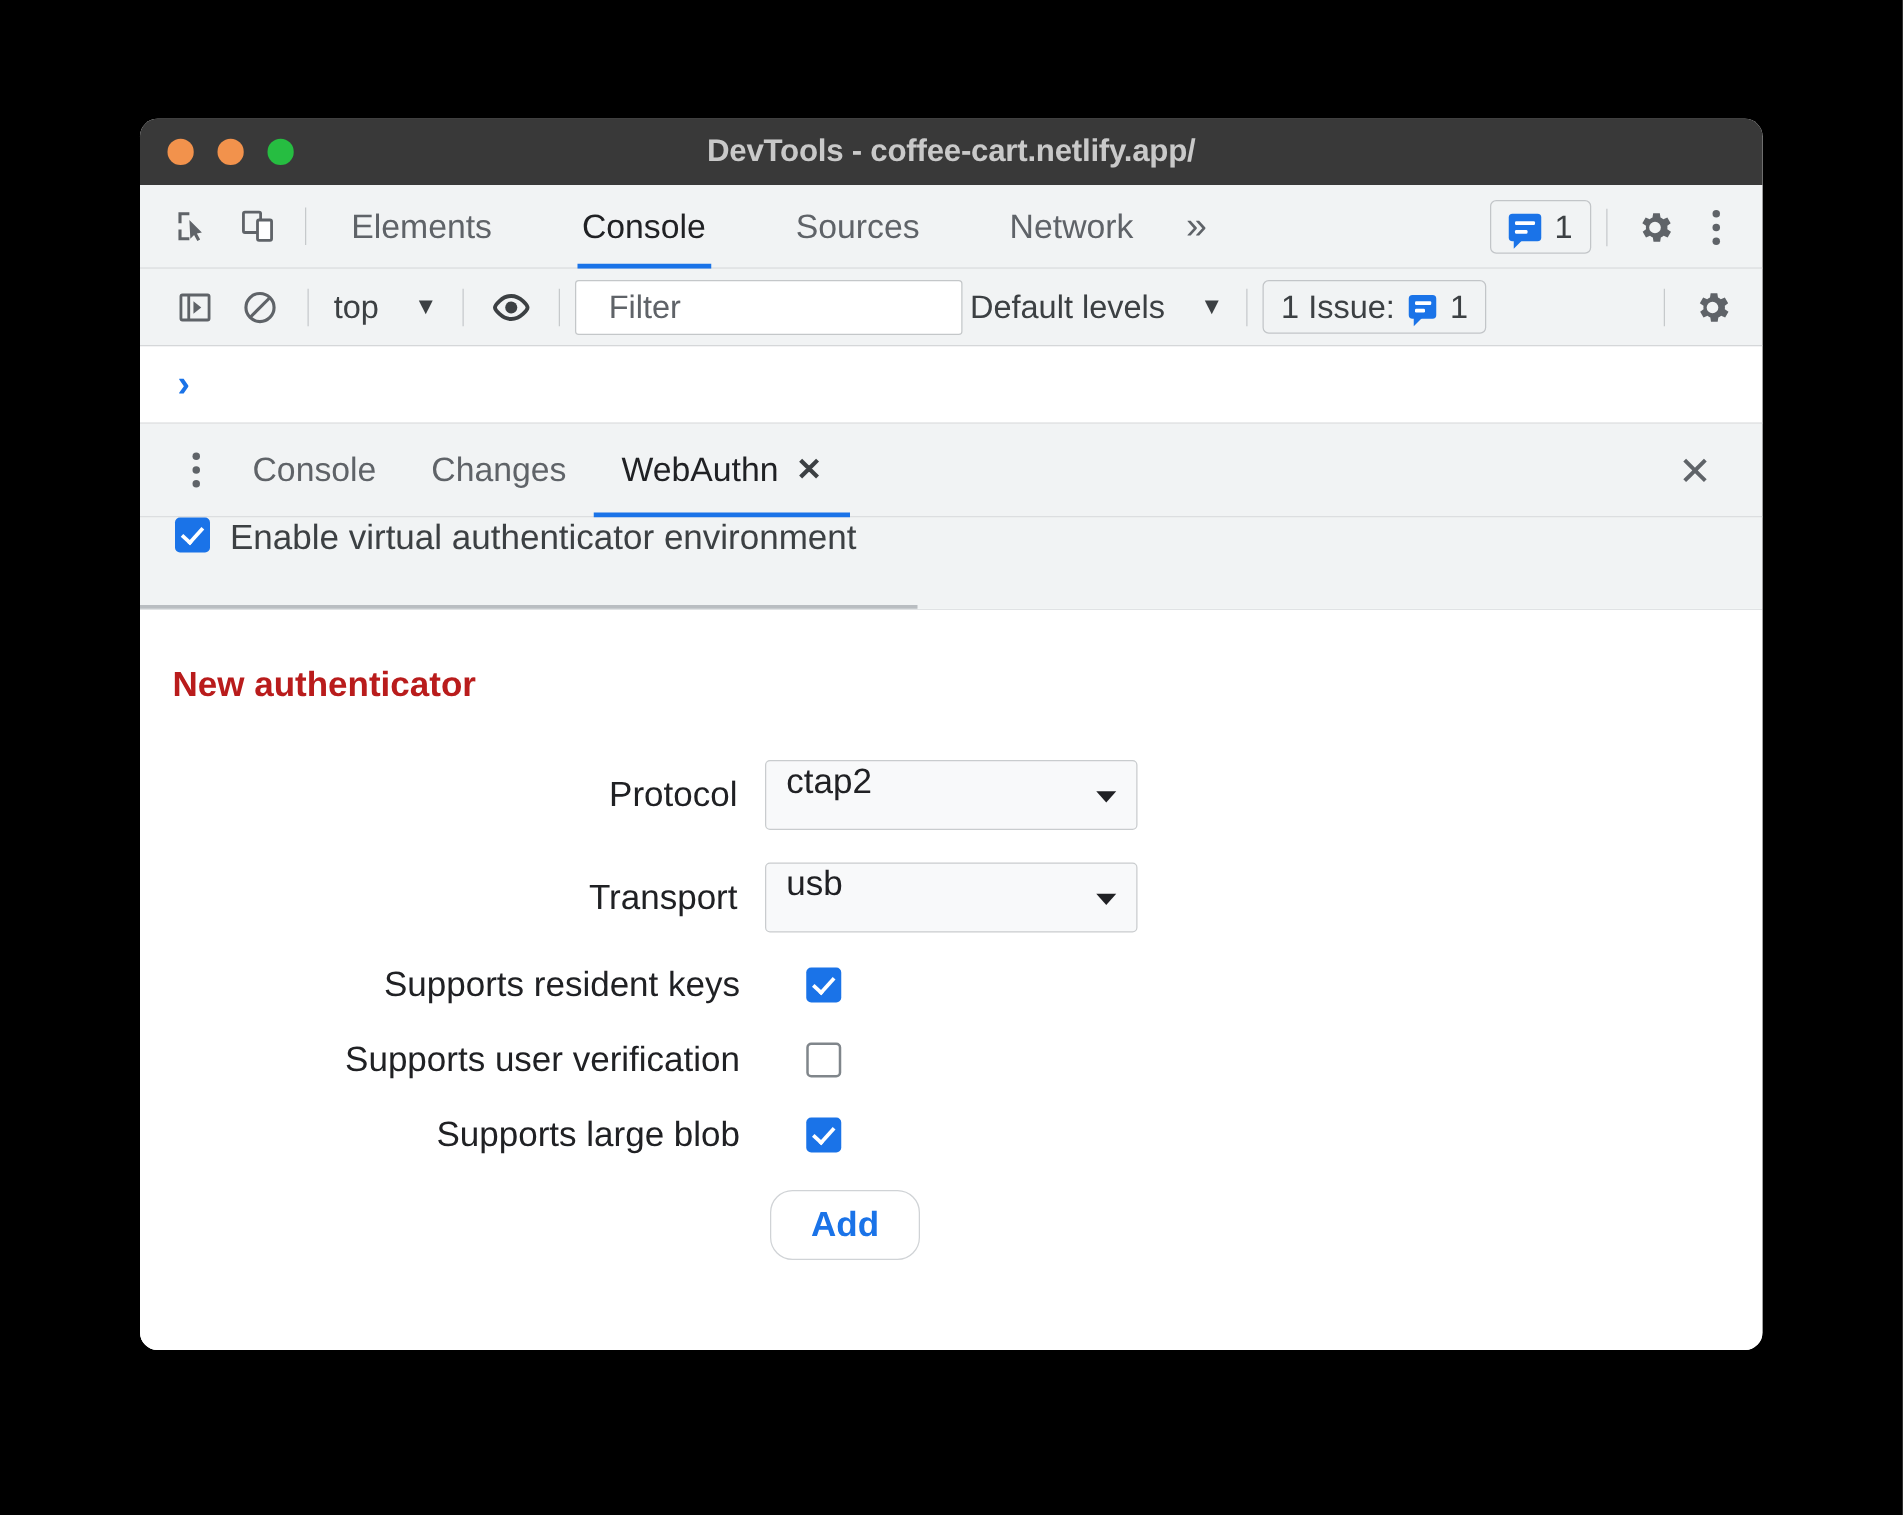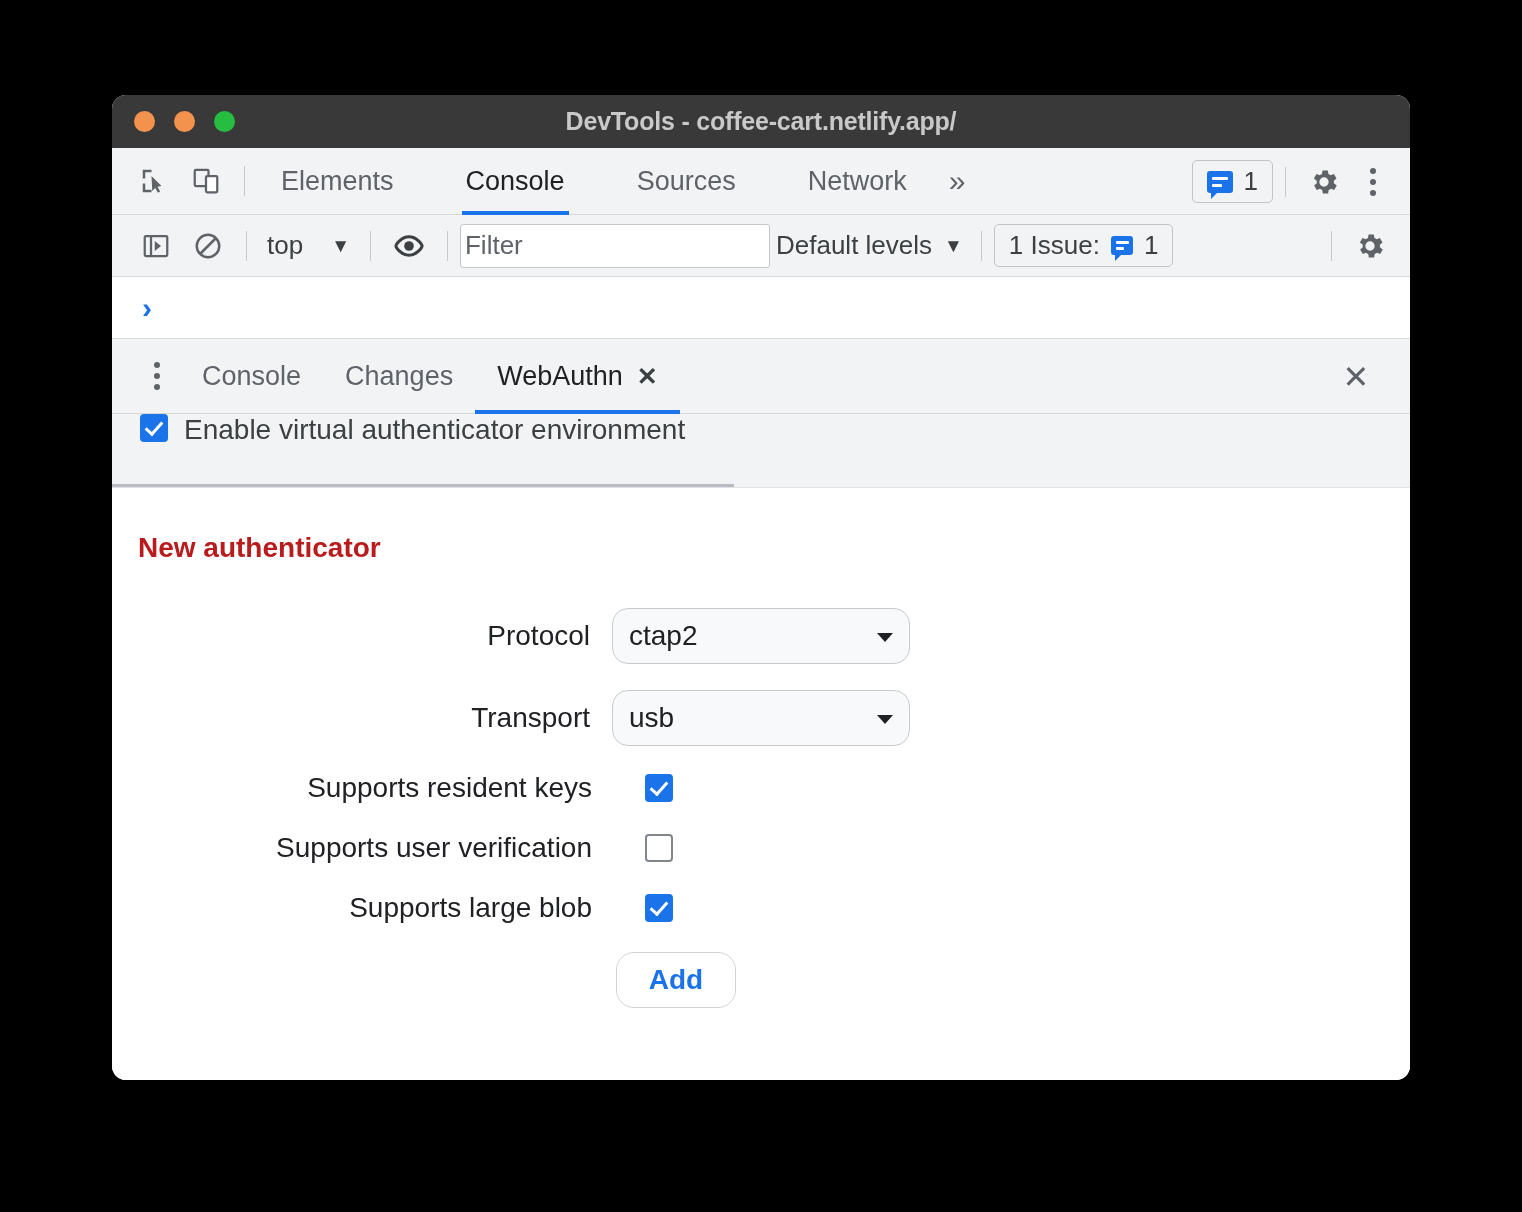--- a/index.html
+++ b/index.html
@@ -165,29 +165,29 @@
     display: flex; align-items: center; gap: 28px;
     font-size: 26px; color: #3c4043;
     padding: 0 8px;
   }
   .caret { font-size: 19px; color: #3c4043; line-height: 1; }
   .filter-input {
     width: 310px; height: 44px;
     background: #ffffff;
     border: 1px solid #c4c7c9;
     border-radius: 3px;
-    padding: 0 4px;
+    padding: 0 26px;
     font-family: "Liberation Sans", sans-serif;
     font-size: 26px;
     color: #0f172a;
     outline: none;
   }
   .filter-input::placeholder { color: #5f6368; opacity: 1; }
   .levels {
-    display: flex; align-items: center; gap: 12px;
+    display: flex; align-items: center; gap: 28px;
     font-size: 26px; color: #3c4043;
     margin: 0 6px;
   }
   .filterbar-right {
     position: absolute; right: 14px; top: 0;
     height: 62px; display: flex; align-items: center;
   }
 
   
   .prompt-row {
@@ -317,22 +317,22 @@
     text-align: right;
     padding-right: 22px;
     font-size: 28px;
     color: #202124;
   }
   .select-box {
     position: relative;
     width: 298px; height: 56px;
     background: #f8f9fa;
     border: 1px solid #c9ccce;
-    border-radius: 16px;
-    display: flex; align-items: center;
+    border-radius: 4px;
+    display: flex; align-items: flex-start;
     padding: 0 16px;
     font-size: 28px;
     color: #202124;
   }
   .select-arrow {
     position: absolute;
     right: 16px; top: 50%;
     margin-top: -3px;
     width: 0; height: 0;
     border-left: 8px solid transparent;

